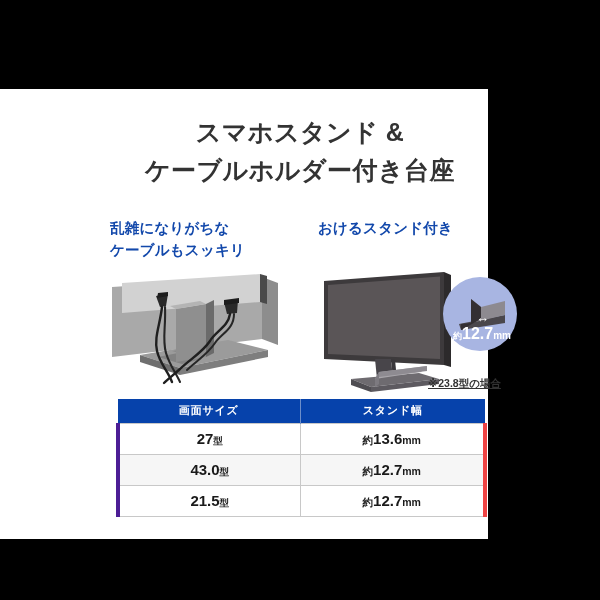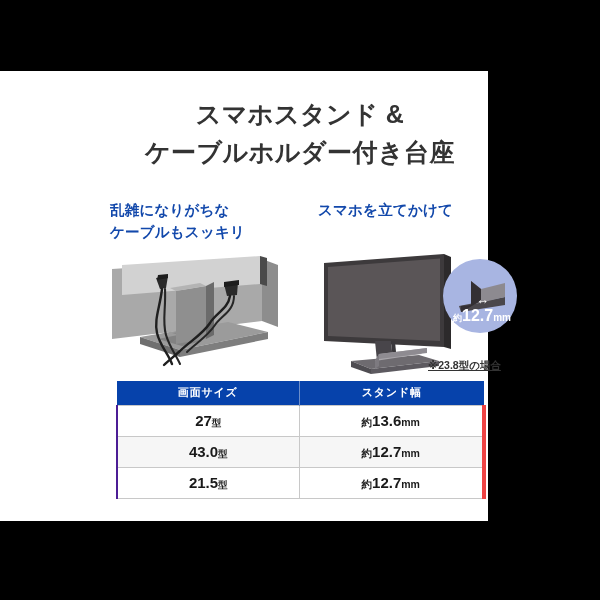--- a/index.html
+++ b/index.html
@@ -9,21 +9,21 @@
     font-family: "Liberation Sans", "DejaVu Sans", sans-serif;
     overflow: hidden;
   }
   #stage { position: relative; width: 600px; height: 600px; background:#000; }
 
   .letterbox { position:absolute; left:0; width:600px; background:#000000; }
   .letterbox.top { top:0; height:75px; }
   .letterbox.bottom { bottom:0; height:75px; }
 
   #canvas {
-    position:absolute; left:0; top:71px; width:488px; height:450px;
+    position:absolute; left:0; top:89px; width:488px; height:450px;
     background:#ffffff;
     padding-left:10px;
   }
 
   
   #title {
     position:absolute; left:0; top:24px; width:600px;
     text-align:center; color:#333333;
     font-size:25px; font-weight:bold; line-height:1.52;
     letter-spacing:0.5px;
@@ -72,21 +72,21 @@
     border-right:1px solid #6d8ec9;
   }
   #spec-table th:last-child { border-right:none; }
   #spec-table td {
     height:31px; text-align:center; color:#1a1a1a;
     border:1px solid #c8c8c8;
     font-size:15px; font-weight:bold;
     background:#ffffff;
   }
   #spec-table tr.alt td { background:#f6f6f6; }
-  #spec-table td:first-child { border-left:2px solid #4c1d95; }
+  #spec-table td:first-child { border-left:4px solid #4c1d95; }
   #spec-table td:last-child  { border-right:4px solid #ef4444; }
   .unit-sm { font-size:9.5px; font-weight:bold; }
   .approx  { font-size:10.5px; font-weight:bold; }
   .mm      { font-size:10.5px; font-weight:bold; }
 </style>
 </head>
 <body>
 
 <div id="stage">
 
@@ -134,21 +134,21 @@
 
         <path d="M52,38 C50,56 44,68 47,82 C50,95 58,102 62,113" stroke="#1f1f1f" stroke-width="2.4" fill="none" stroke-linecap="round"></path>
         <path d="M55,38 C56,58 52,70 56,84 C60,97 66,104 70,113" stroke="#262626" stroke-width="2.1" fill="none" stroke-linecap="round"></path>
         <path d="M120,45 C118,58 106,62 100,72 C92,84 80,90 70,100 C62,107 58,110 54,114" stroke="#1f1f1f" stroke-width="2.4" fill="none" stroke-linecap="round"></path>
         <path d="M124,45 C124,60 112,64 105,74 C97,86 86,92 77,101" stroke="#262626" stroke-width="2.0" fill="none" stroke-linecap="round"></path>
       </svg>
     </div>
 
     <div class="feature" id="feature-right">
       <div class="feature-label">
-        <span class="line">スマホを立てかけて</span>
+        <span class="line">おけるスタンド付き</span>
       </div>
     </div>
 
     <div class="illus" id="illus-right">
       <svg viewBox="0 0 200 125" preserveAspectRatio="xMidYMid meet">
 
         <polygon points="11,14 131,5 131,98 11,92" fill="#3d3a3c"></polygon>
 
         <polygon points="15,18 127,9.5 127,92 15,87" fill="#5a5557"></polygon>
 

